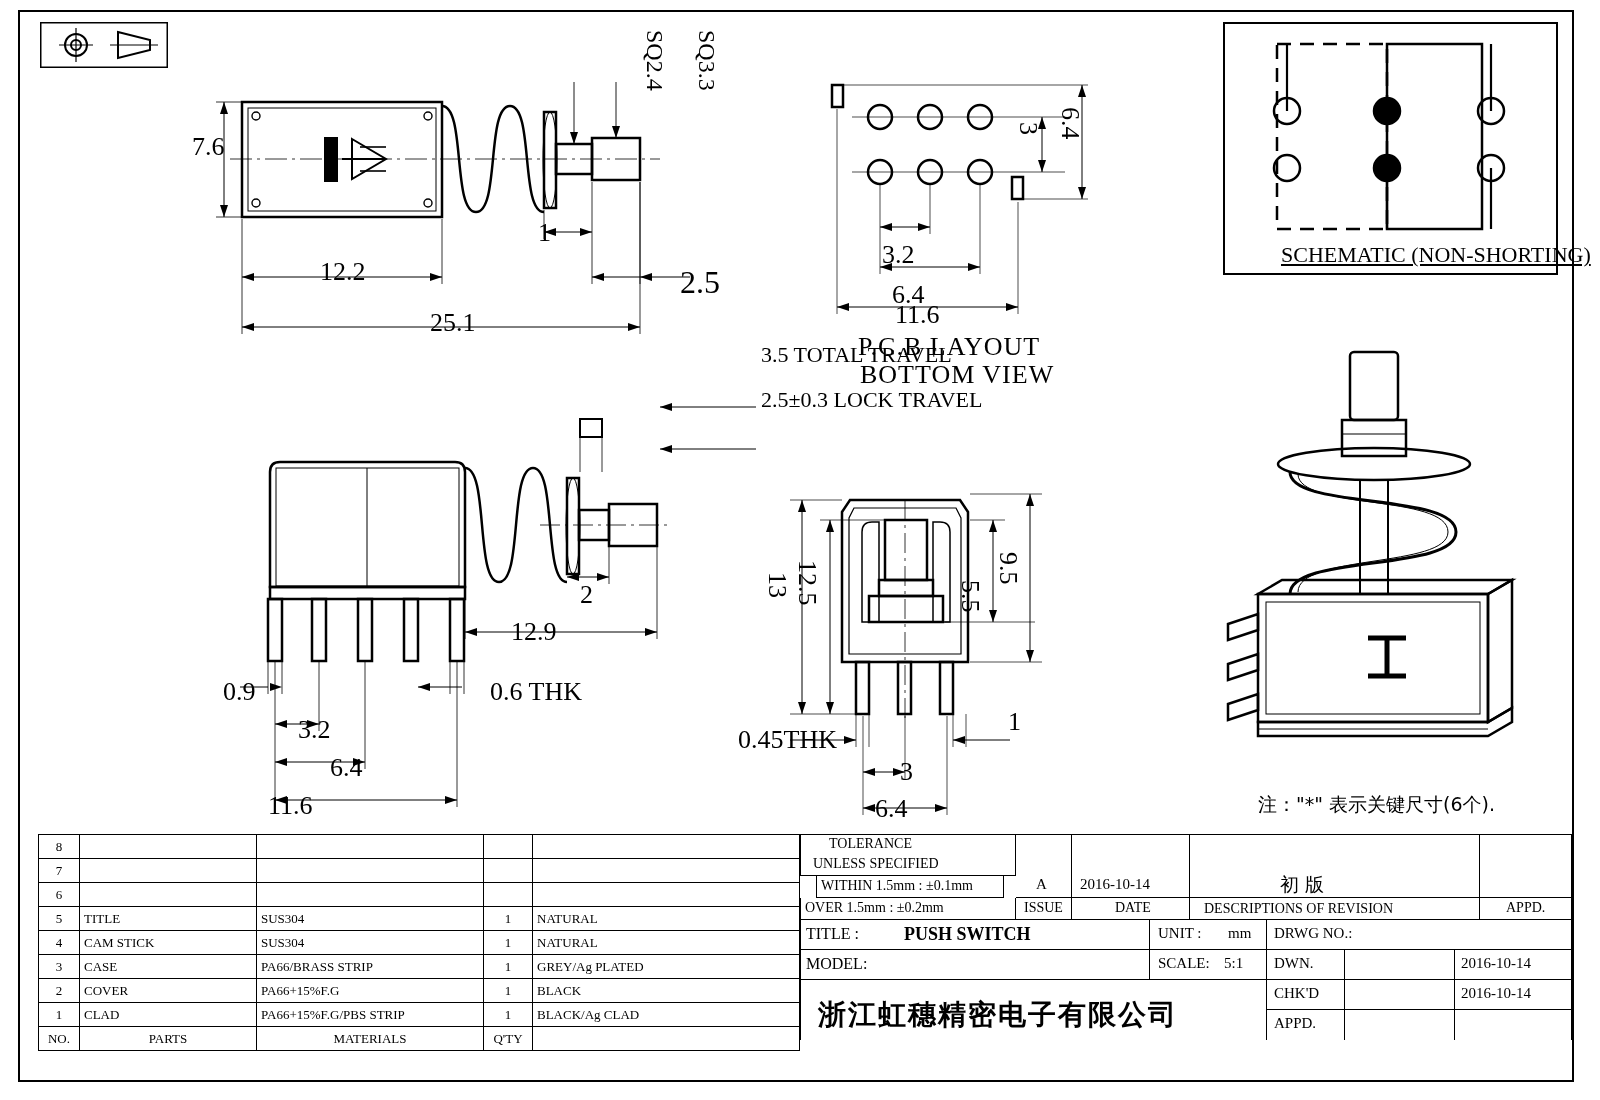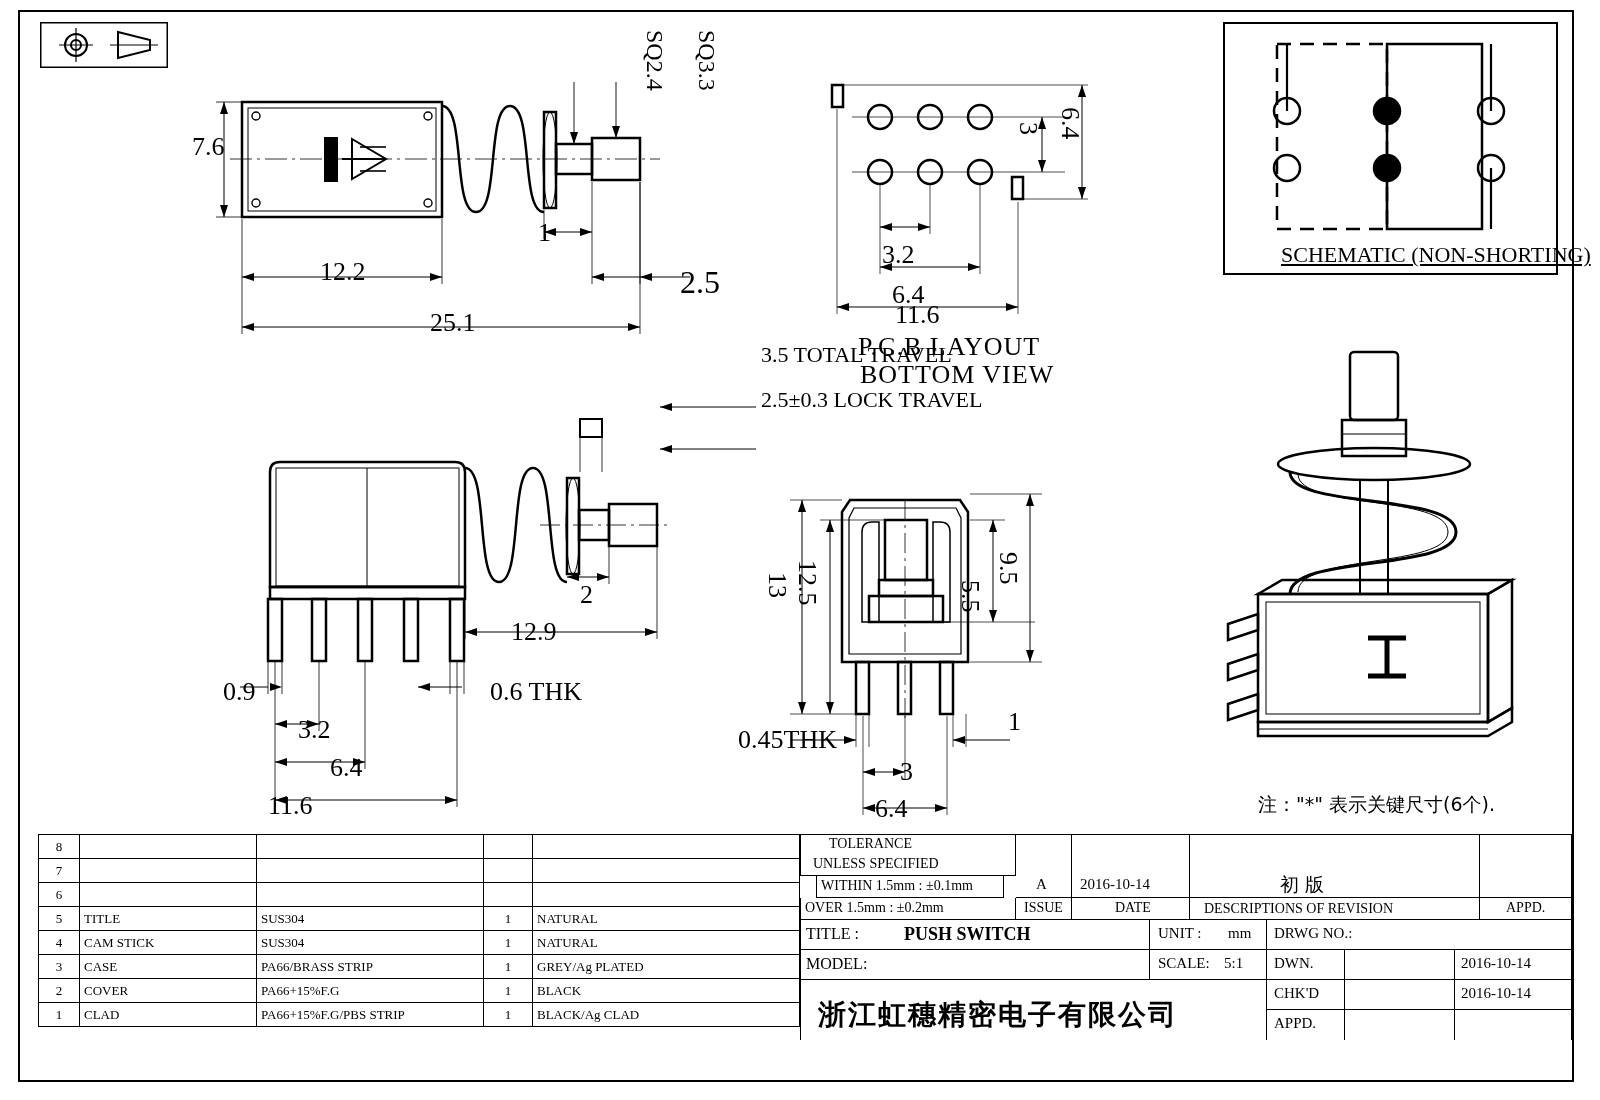--- a/index.html
+++ b/index.html
@@ -423,20 +423,27 @@
         <td class="ctr">1</td>
         <td>BLACK</td>
       </tr>
       <tr>
         <td class="ctr">1</td>
         <td>CLAD</td>
         <td>PA66+15%F.G/PBS STRIP</td>
         <td class="ctr">1</td>
         <td>BLACK/Ag CLAD</td>
       </tr>
+      <tr>
+        <td class="ctr">NO.</td>
+        <td class="ctr">PARTS</td>
+        <td class="ctr">MATERIALS</td>
+        <td class="ctr">Q'TY</td>
+        <td></td>
+      </tr>
     </tbody>
       </table>
 
     <div class="abs" style="left:780px;top:0px;width:772px;height:248px;">
 
       <div class="abs" style="left:0;top:0;width:216px;height:42px;border:1px solid #000;box-sizing:border-box;">
         <div class="t" style="left:28px;top:1px;font-size:14px;">TOLERANCE</div>
         <div class="t" style="left:12px;top:21px;font-size:14px;">UNLESS  SPECIFIED</div>
       </div>
       <div class="abs" style="left:16px;top:42px;width:188px;height:22px;border:1px solid #000;border-top:none;box-sizing:border-box;">

